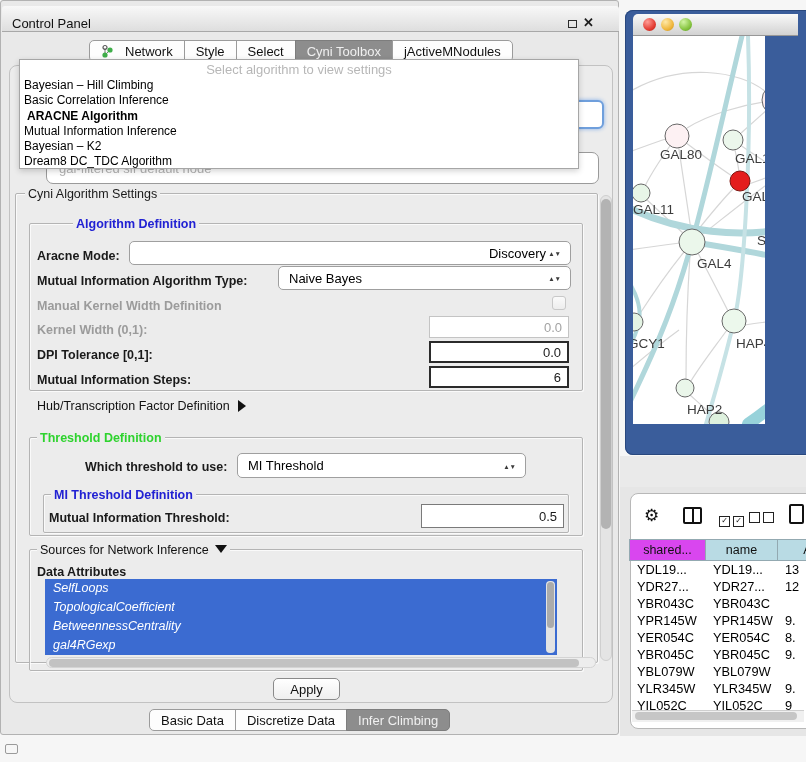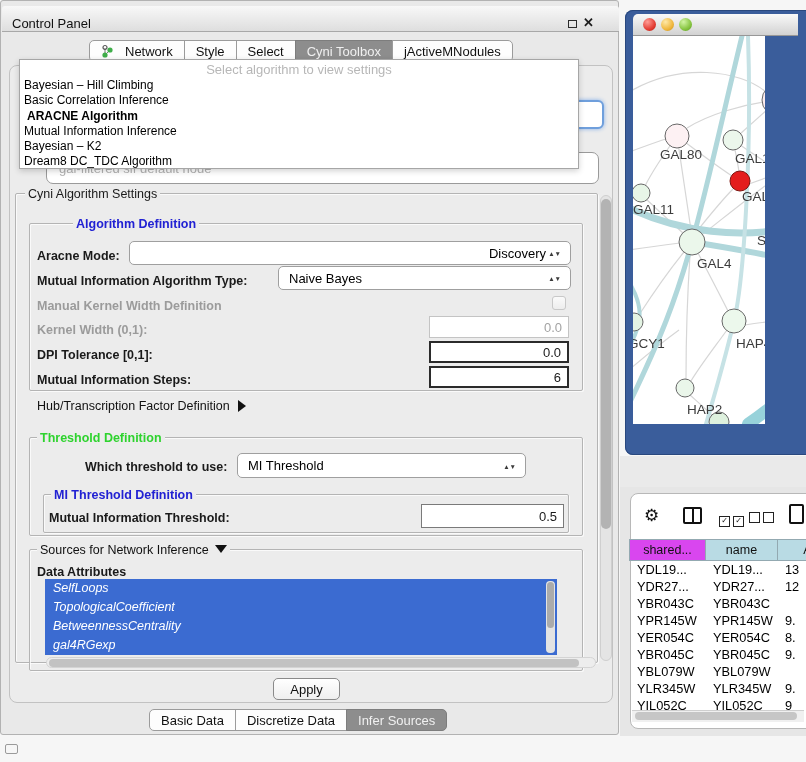--- a/index.html
+++ b/index.html
@@ -262,21 +262,21 @@
     <div class="abs" id="apply-btn">Apply</div>
 
     <div class="abs tabbar" id="bottom-tab-bar">
         <div class="tab">
           <span>Basic Data</span>
         </div>
         <div class="tab">
           <span>Discretize Data</span>
         </div>
         <div class="tab active">
-          <span>Infer Sources</span>
+          <span>Infer Climbing</span>
         </div>
       </div>
   </div>
 
   <div class="abs" id="mini-dock"></div>
 
   <div class="abs" id="net-frame"></div>
   <div class="abs" id="net-titlebar"></div>
   <div class="abs light" id="light-red"></div>
   <div class="abs light" id="light-yellow"></div>

